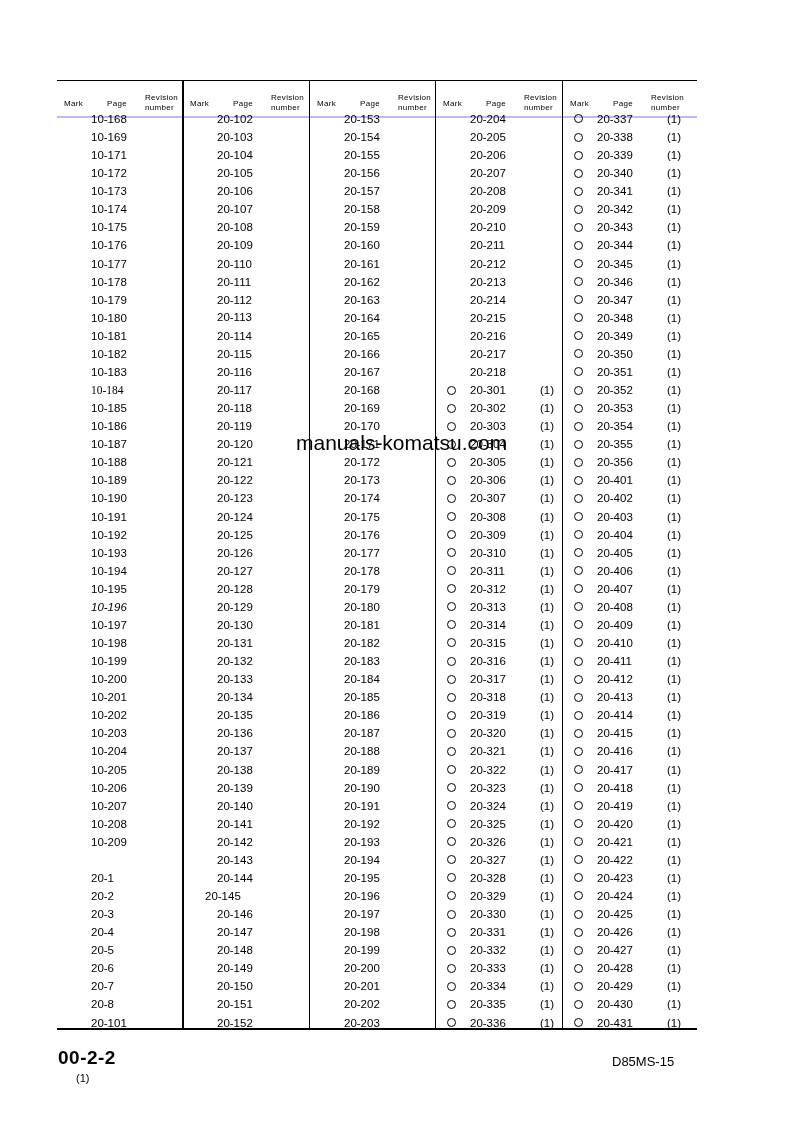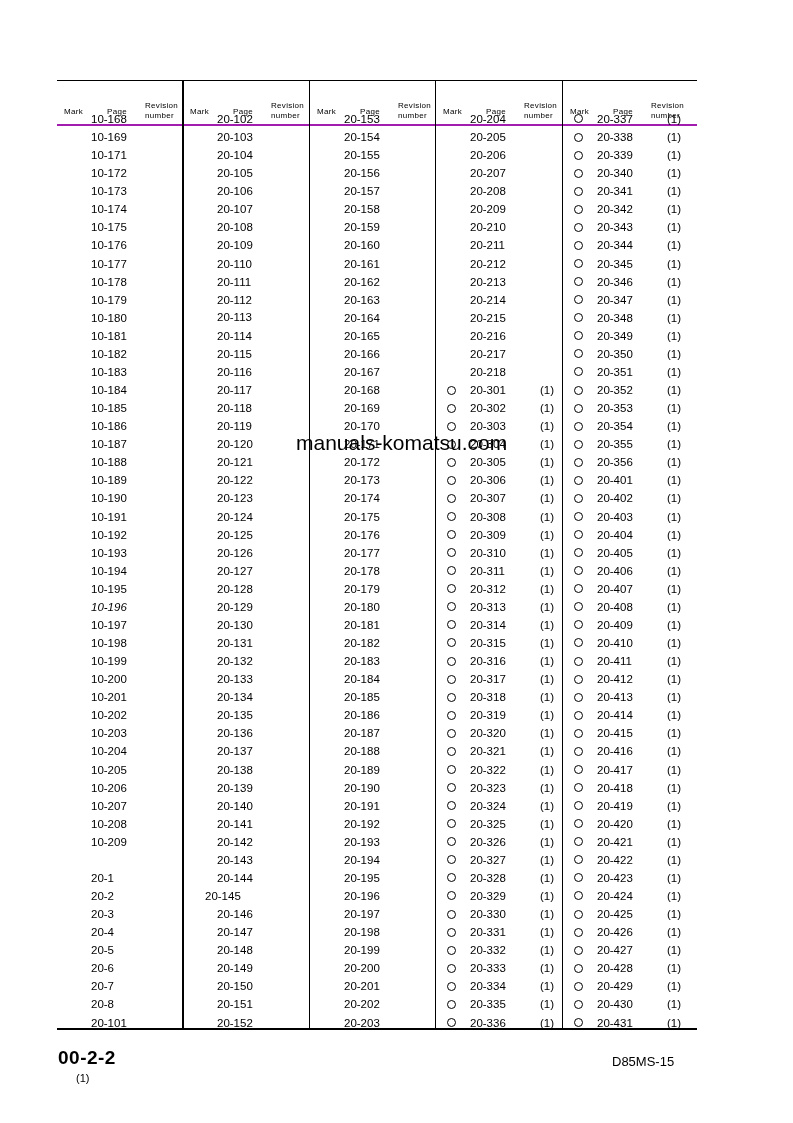--- a/index.html
+++ b/index.html
@@ -1,21 +1,21 @@
 <!DOCTYPE html>
 <html><head>
 <meta charset="utf-8">
 <style>
   html, body { margin: 0; padding: 0; background: #ffffff; }
   body { width: 793px; height: 1123px; position: relative; overflow: hidden;
          font-family: "Liberation Sans", "DejaVu Sans", sans-serif; color: #000; }
   .table { position: absolute; left: 57px; top: 80px; width: 640px; height: 950px;
            border-top: 1px solid #000; border-bottom: 2px solid #000; box-sizing: border-box; }
-  .header { position: absolute; left: 0; top: 16px; width: 640px; height: 29px;
-            border-bottom: 2px solid #a21caf; box-sizing: border-box; }
+  .header { position: absolute; left: 0; top: 8px; width: 640px; height: 29px;
+            border-bottom: 2px solid #c4b5fd; box-sizing: border-box; }
   .vsep { position: absolute; top: 0; bottom: 0; background: #000; }
   .hcell { position: absolute; font-size: 8px; line-height: 10px; letter-spacing: 0.3px; }
   .hmark { top: 10px; }
   .hpage { top: 10px; }
   .hrev { top: 4px; text-align: left; }
   .rows { position: absolute; left: 0; top: 29px; width: 640px; }
   .row { position: absolute; height: 18px; width: 126px; font-size: 11.5px; line-height: 18px; }
   .cell-mark { position: absolute; left: 8px; width: 14px; text-align: center; }
   .circle { display: inline-block; width: 9px; height: 9px; border: 1px solid #000;
             border-radius: 50%; box-sizing: border-box; vertical-align: middle; margin-top: -2px; }
@@ -132,21 +132,21 @@
       <div class="row" style="left: 0px; top: 234.91px;">
         <span class="cell-mark"></span>
         <span class="cell-page">10-182</span>
         <span class="cell-rev"></span>
       </div>
       <div class="row" style="left: 0px; top: 252.98px;">
         <span class="cell-mark"></span>
         <span class="cell-page">10-183</span>
         <span class="cell-rev"></span>
       </div>
-      <div class="row" style="left: 0px; top: 271.05px;">
+      <div class="row" style="left: 0px; top: 271.05px; font-family: Liberation Serif, serif;">
         <span class="cell-mark"></span>
         <span class="cell-page">10-184</span>
         <span class="cell-rev"></span>
       </div>
       <div class="row" style="left: 0px; top: 289.12px;">
         <span class="cell-mark"></span>
         <span class="cell-page">10-185</span>
         <span class="cell-rev"></span>
       </div>
       <div class="row" style="left: 0px; top: 307.19px;">

